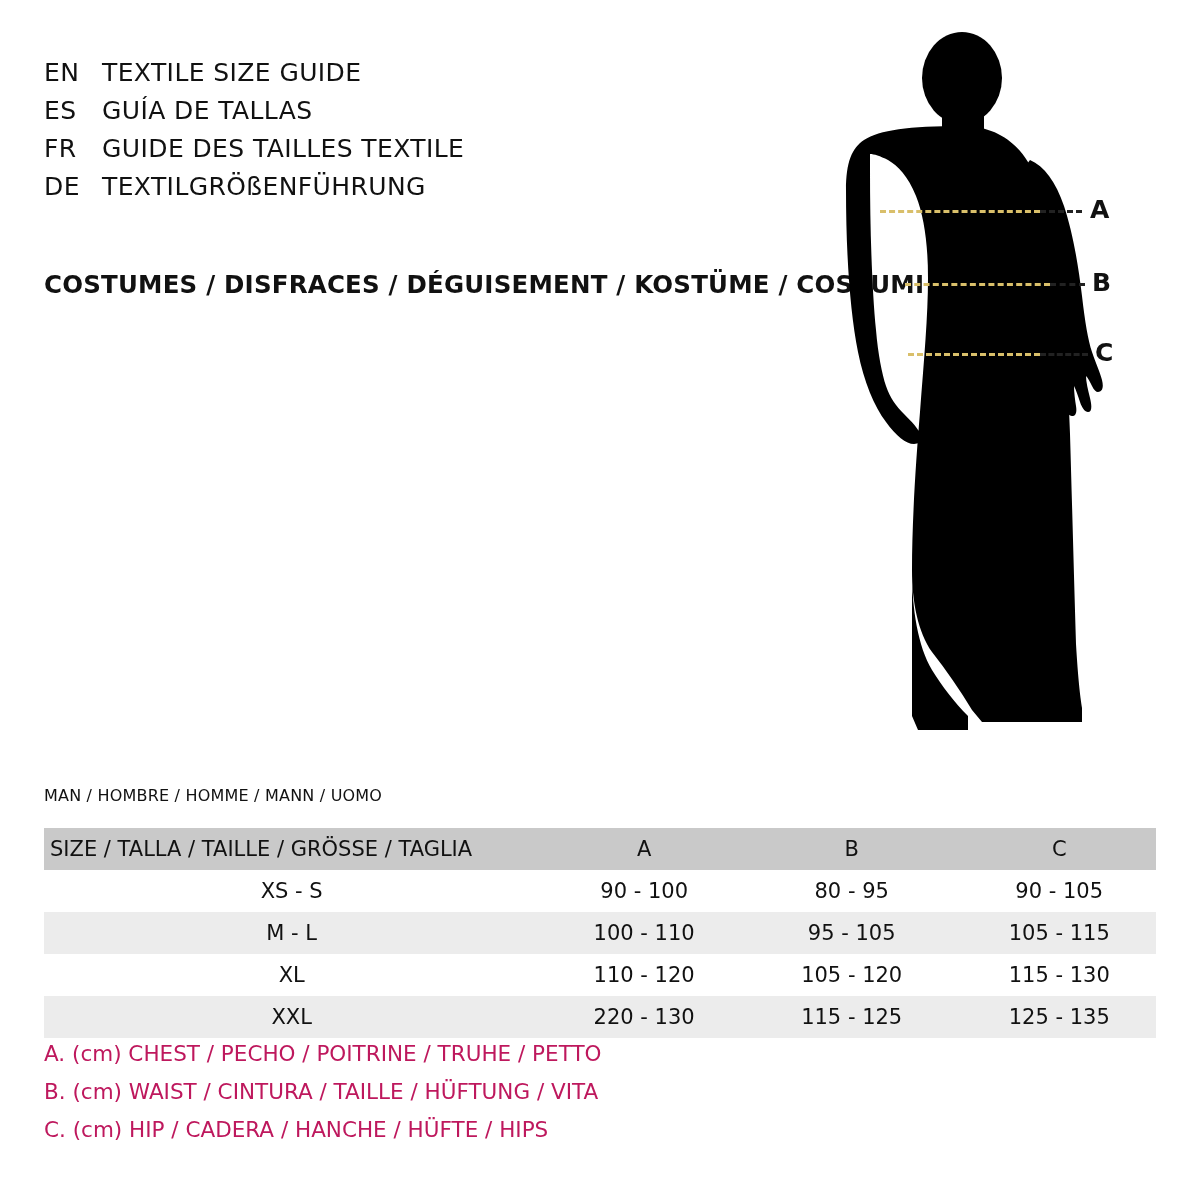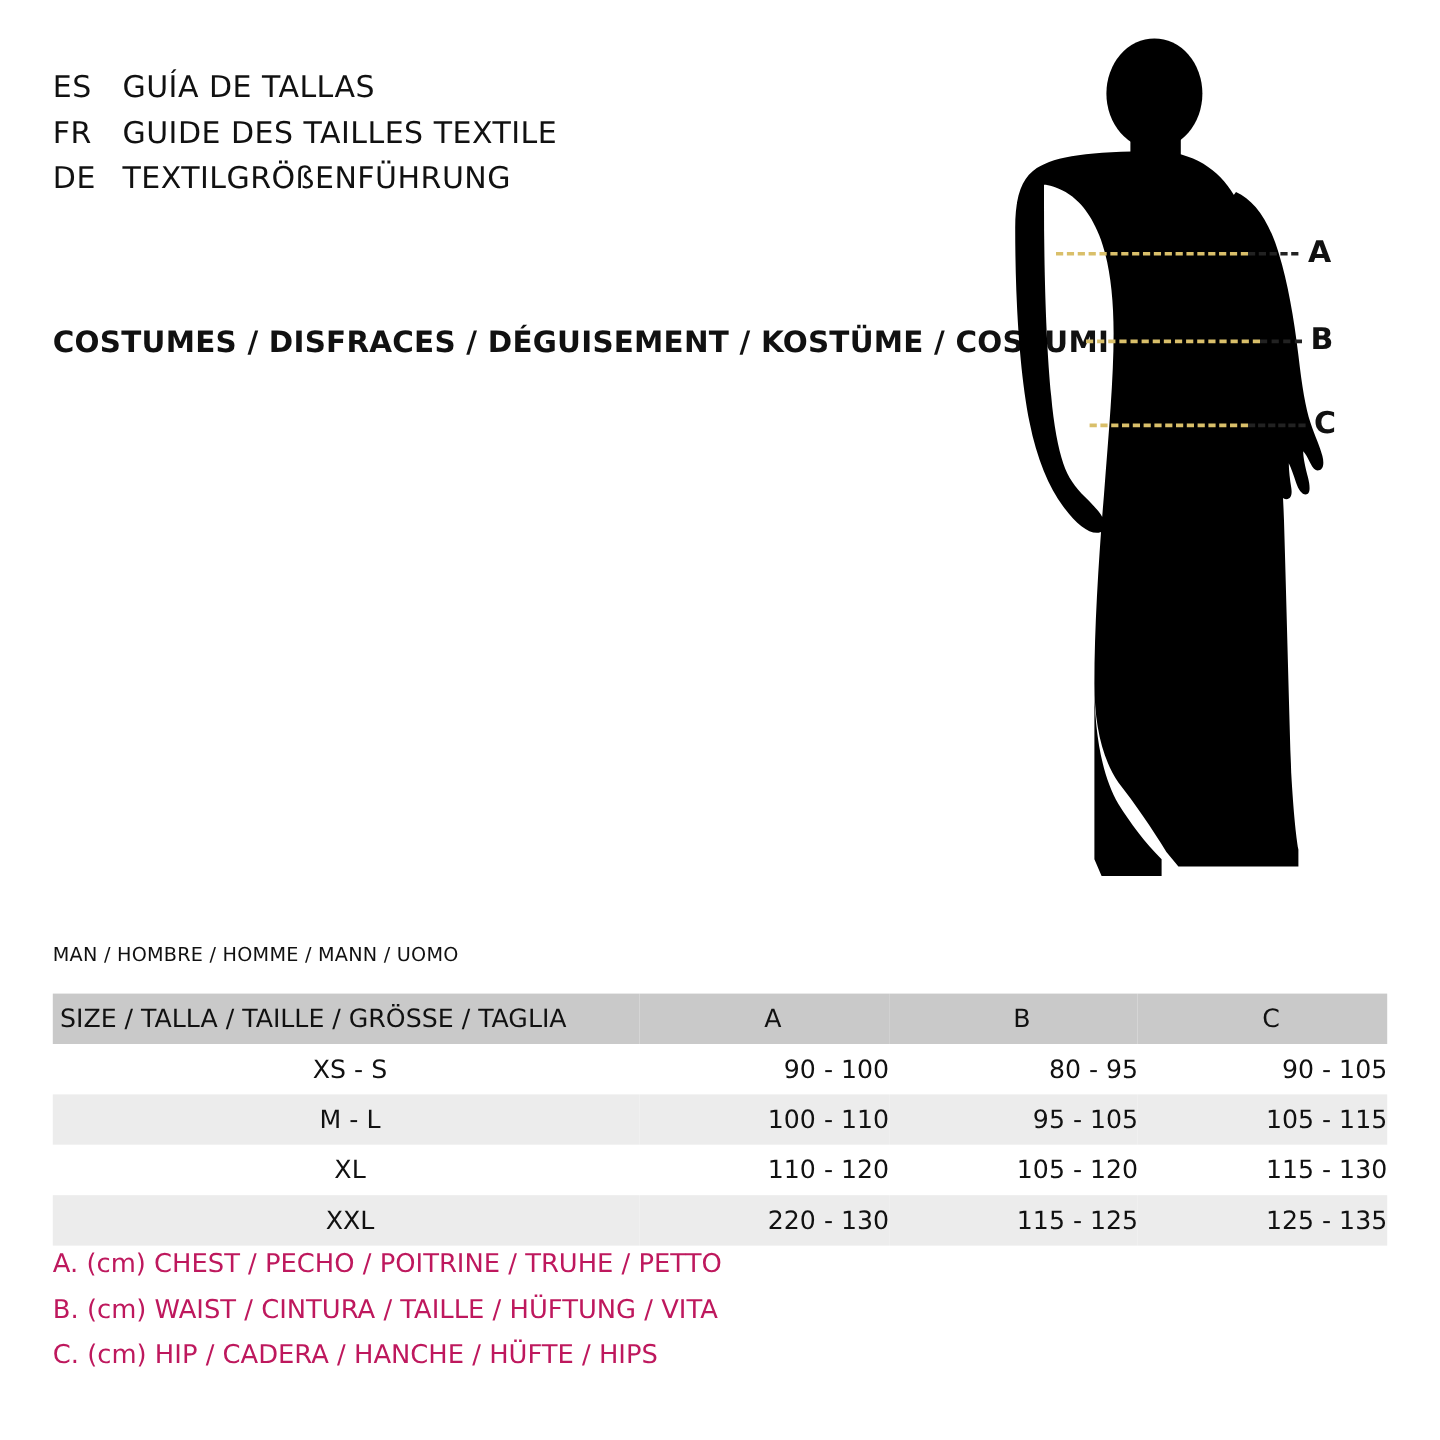--- a/index.html
+++ b/index.html
@@ -107,21 +107,21 @@
   table.size-table thead th {
     background: #c9c9c9;
     text-align: center;
     height: 30px;
   }
   table.size-table thead th.first {
     text-align: left;
     padding-left: 6px;
   }
   table.size-table tbody td {
-    text-align: right;
+    text-align: center;
     height: 30px;
   }
   table.size-table tbody td.first {
     text-align: center;
     padding-left: 6px;
   }
   table.size-table tbody tr.odd td {
     background: #ffffff;
   }
   table.size-table tbody tr.even td {
@@ -139,20 +139,24 @@
     line-height: 38px;
     color: #be185d;
   }
 </style>
 </head>
 <body>
 
 <div class="page">
 
   <div class="lang-block">
+    <div class="lang-row">
+      <span class="lang-code">EN</span>
+      <span class="lang-text">TEXTILE SIZE GUIDE</span>
+    </div>
     <div class="lang-row">
       <span class="lang-code">ES</span>
       <span class="lang-text">GUÍA DE TALLAS</span>
     </div>
     <div class="lang-row">
       <span class="lang-code">FR</span>
       <span class="lang-text">GUIDE DES TAILLES TEXTILE</span>
     </div>
     <div class="lang-row">
       <span class="lang-code">DE</span>

